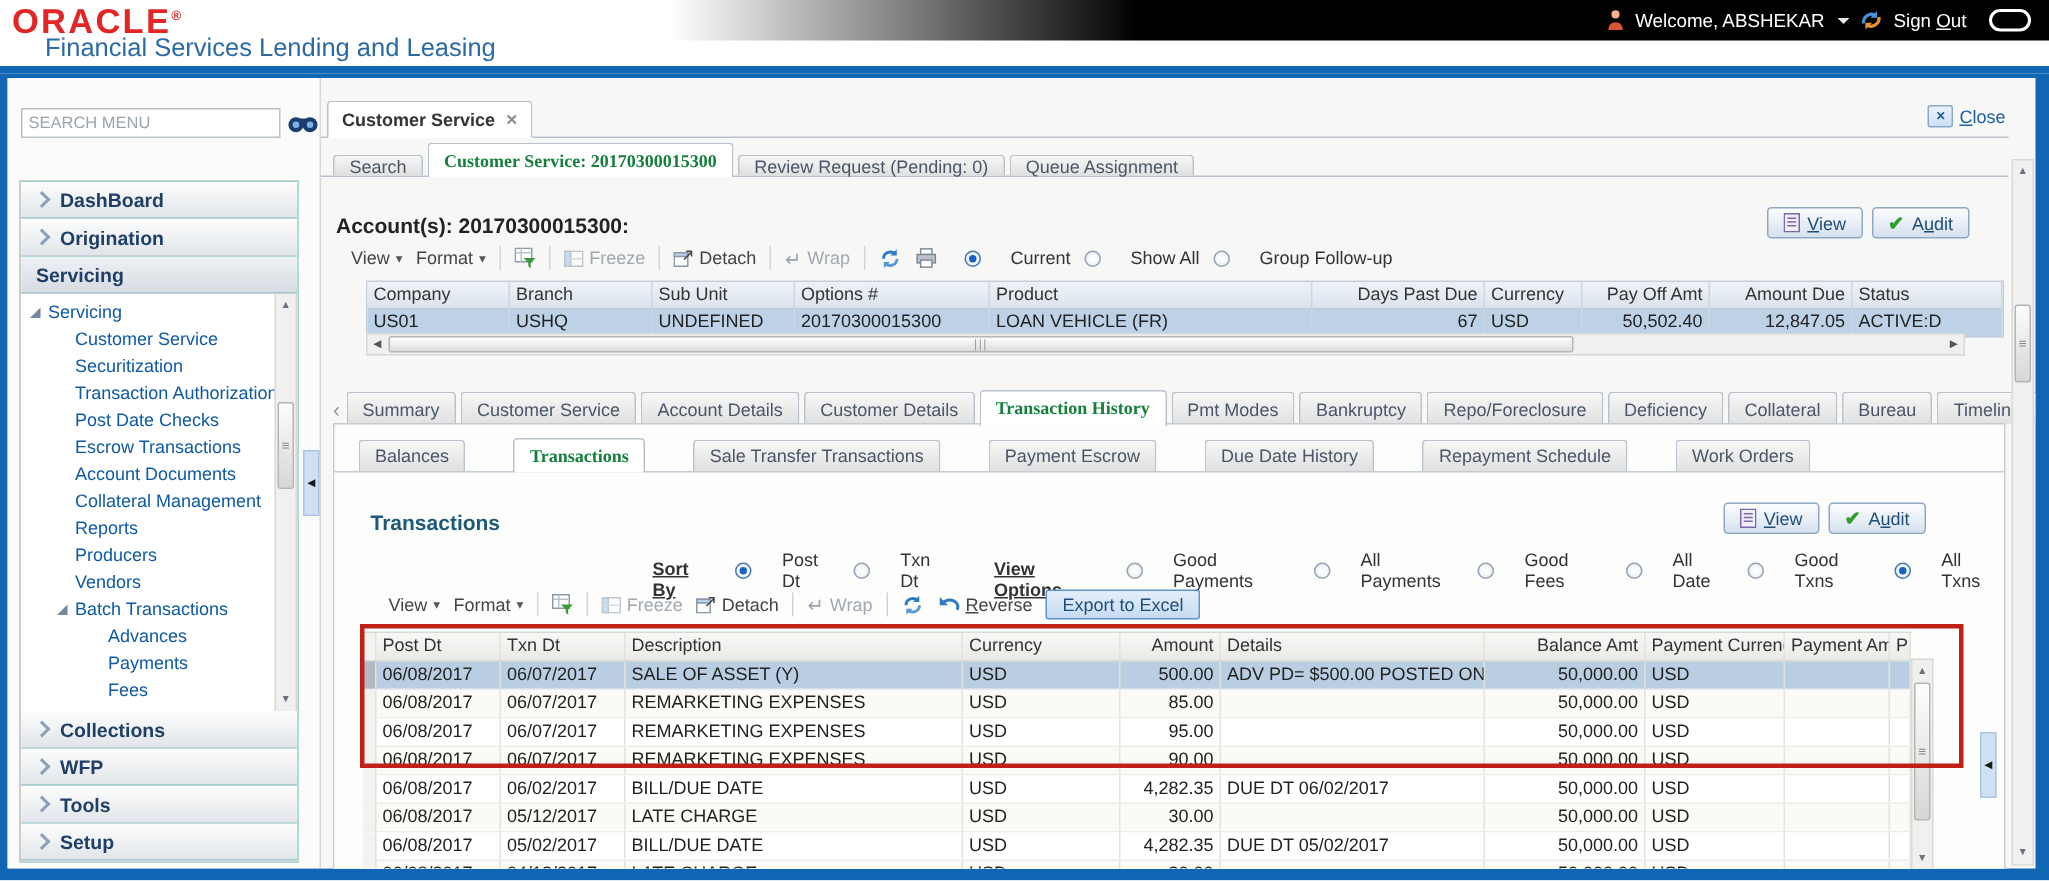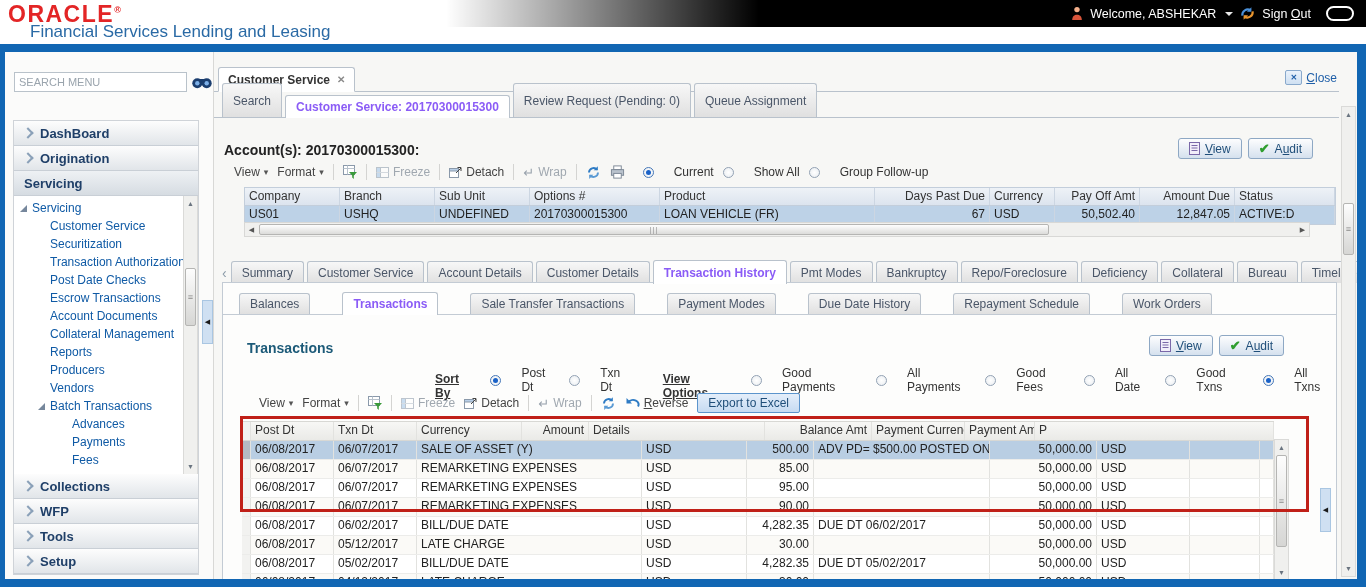--- a/index.html
+++ b/index.html
@@ -64,24 +64,24 @@
   .wintab-row{position:absolute;left:0;top:13px;right:0;height:26px;border-bottom:1px solid #b9c2cc;}
   .wintab{position:absolute;left:4px;bottom:-1px;height:25px;background:#fff;border:1px solid #b9c2cc;border-bottom:1px solid #fff;
     border-radius:3px 3px 0 0;display:flex;align-items:center;gap:7px;padding:0 9px;font-weight:bold;color:#333;box-sizing:border-box;}
   .wintab .x{color:#8a8a8a;font-size:10px;cursor:pointer;}
   .close-btn{position:absolute;right:2px;top:5px;display:flex;align-items:center;gap:4px;color:#1f5fa8;cursor:pointer;}
   .close-icon{width:15px;height:13px;background:linear-gradient(#eaf2fb,#cfe0f2);border:1px solid #89a9cc;border-radius:2px;
     color:#1f5fa8;font-size:8px;line-height:13px;text-align:center;font-weight:bold;}
   .close-icon::after{content:"✕";}
   .pagetabs{position:absolute;left:0;top:39px;right:0;height:27px;border-bottom:1px solid #b9c2cc;
     display:flex;align-items:flex-end;padding-left:8px;gap:3px;box-sizing:border-box;}
-  .ptab{height:34px;display:flex;align-items:center;padding:0 10px;background:linear-gradient(#f7f7f7,#e0e0e0);
+  .ptab{height:14px;display:flex;align-items:center;padding:0 10px;background:linear-gradient(#f7f7f7,#e0e0e0);
     border:1px solid #b9c2cc;border-bottom:none;border-radius:3px 3px 0 0;color:#4a5668;cursor:pointer;
     white-space:nowrap;box-sizing:border-box;position:relative;}
-  .ptab.active{background:#fff;font-weight:bold;color:#8b5cf6;height:23px;margin-bottom:-1px;z-index:2;}
+  .ptab.active{background:#fff;font-weight:bold;color:#15803d;height:23px;margin-bottom:-1px;z-index:2;font-family:Liberation Serif, serif;}
   .main{position:absolute;left:0;top:66px;right:0;bottom:0;background:#f7f7f5;}
   
   .acct-title{position:absolute;left:10px;top:24px;font-size:14px;font-weight:bold;color:#232323;}
   .btn{display:flex;align-items:center;gap:5px;height:21px;padding:0 10px;background:linear-gradient(#fdfdfe,#d5e1ee);
     border:1px solid #8ea8c4;border-radius:3px;color:#1f4e79;cursor:pointer;box-sizing:border-box;}
   .acct-btns{position:absolute;right:26px;top:20px;display:flex;gap:6px;}
   .check-ic::after{content:"✔";color:#2f9e2f;font-weight:bold;font-size:13px;}
   .toolbar{display:flex;align-items:center;gap:9px;color:#444;white-space:nowrap;}
   .acct-toolbar{position:absolute;left:20px;top:46px;}
   .tsep{width:1px;height:16px;background:#d4d4d2;}
@@ -486,21 +486,21 @@
             <div class="ptab stab">
                   <span>Balances</span>
                 </div>
                 <div class="ptab stab active">
                   <span>Transactions</span>
                 </div>
                 <div class="ptab stab">
                   <span>Sale Transfer Transactions</span>
                 </div>
                 <div class="ptab stab">
-                  <span>Payment Modes</span>
+                  <span>Payment Escrow</span>
                 </div>
                 <div class="ptab stab">
                   <span>Due Date History</span>
                 </div>
                 <div class="ptab stab">
                   <span>Repayment Schedule</span>
                 </div>
                 <div class="ptab stab">
                   <span>Work Orders</span>
                 </div>
@@ -625,20 +625,21 @@
                   <span><u>R</u>everse</span>
                 </span>
                 <span class="export-btn">Export to Excel</span>
               </div>
 
               <div class="txn-table">
                 <div class="x-head">
                   <div class="g"></div>
                   <div class="xc0">Post Dt</div>
                   <div class="xc1">Txn Dt</div>
+                  <div class="xc2">Description</div>
                   <div class="xc3">Currency</div>
                   <div class="xc4 r">Amount</div>
                   <div class="xc5">Details</div>
                   <div class="xc6 r">Balance Amt</div>
                   <div class="xc7">Payment Currency</div>
                   <div class="xc8 r">Payment Amt</div>
                   <div class="xc9">P</div>
                 </div>
                 <div class="x-body">
 

